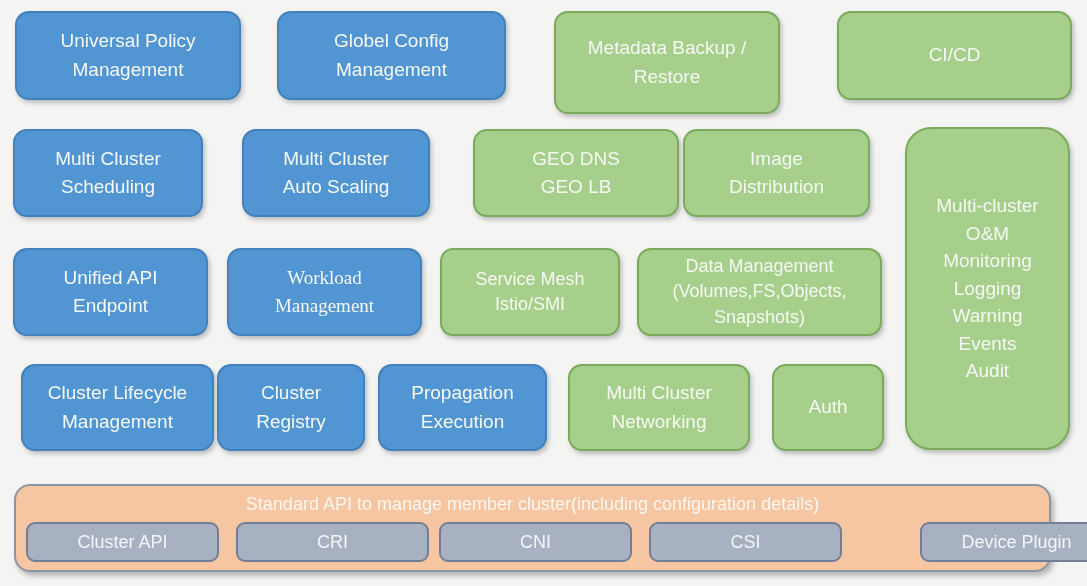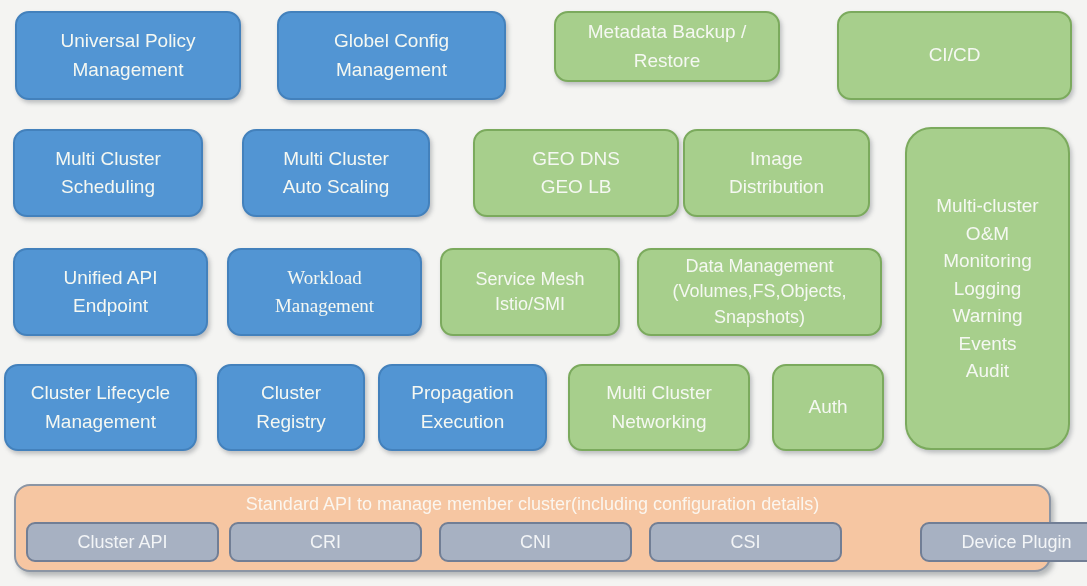--- a/index.html
+++ b/index.html
@@ -46,21 +46,21 @@
 </style>
 </head>
 <body>
 
 <div class="canvas">
 
   <div class="box blue" style="left:15px;  top:11px; width:226px; height:89px;">Universal Policy
 Management</div>
   <div class="box blue" style="left:277px; top:11px; width:229px; height:89px;">Globel Config
 Management</div>
-  <div class="box green" style="left:554px; top:11px; width:226px; height:71px;">Metadata Backup /
+  <div class="box green" style="left:554px; top:11px; width:226px; height:103px;">Metadata Backup /
 Restore</div>
   <div class="box green" style="left:837px; top:11px; width:235px; height:89px;">CI/CD</div>
 
   <div class="box blue" style="left:13px;  top:129px; width:190px; height:88px;">Multi Cluster
 Scheduling</div>
   <div class="box blue" style="left:242px; top:129px; width:188px; height:88px;">Multi Cluster
 Auto Scaling</div>
   <div class="box green" style="left:473px; top:129px; width:206px; height:88px;">GEO DNS
 GEO LB</div>
   <div class="box green" style="left:683px; top:129px; width:187px; height:88px;">Image
@@ -77,32 +77,32 @@
   <div class="box blue" style="left:13px;  top:248px; width:195px; height:88px;">Unified API
 Endpoint</div>
   <div class="box blue" style="left:227px; top:248px; width:195px; height:88px;font-family:Liberation Serif, serif;">Workload
 Management</div>
   <div class="box green small-text" style="left:440px; top:248px; width:180px; height:88px;border-radius:13px;">Service Mesh
 Istio/SMI</div>
   <div class="box green small-text" style="left:637px; top:248px; width:245px; height:88px;">Data Management
 (Volumes,FS,Objects,
 Snapshots)</div>
 
-  <div class="box blue" style="left:4px;  top:364px; width:193px; height:87px;">Cluster Lifecycle
+  <div class="box blue" style="left:21px;  top:364px; width:193px; height:87px;">Cluster Lifecycle
 Management</div>
   <div class="box blue" style="left:217px; top:364px; width:148px; height:87px;">Cluster
 Registry</div>
   <div class="box blue" style="left:378px; top:364px; width:169px; height:87px;">Propagation
 Execution</div>
   <div class="box green" style="left:568px; top:364px; width:182px; height:87px;">Multi Cluster
 Networking</div>
   <div class="box green" style="left:772px; top:364px; width:112px; height:87px;">Auth</div>
 
   <div class="bottom-bar">
     <div class="bottom-title">Standard API to manage member cluster(including configuration details)</div>
     <div class="gray-box" style="left:10px;">Cluster API</div>
-    <div class="gray-box" style="left:213px;text-align:center;">CRI</div>
+    <div class="gray-box" style="left:220px;text-align:center;">CRI</div>
     <div class="gray-box" style="left:423px;">CNI</div>
     <div class="gray-box" style="left:633px;">CSI</div>
     <div class="gray-box" style="left:888px;margin-left:16px;">Device Plugin</div>
   </div>
 
 </div>
 
 </body></html>

